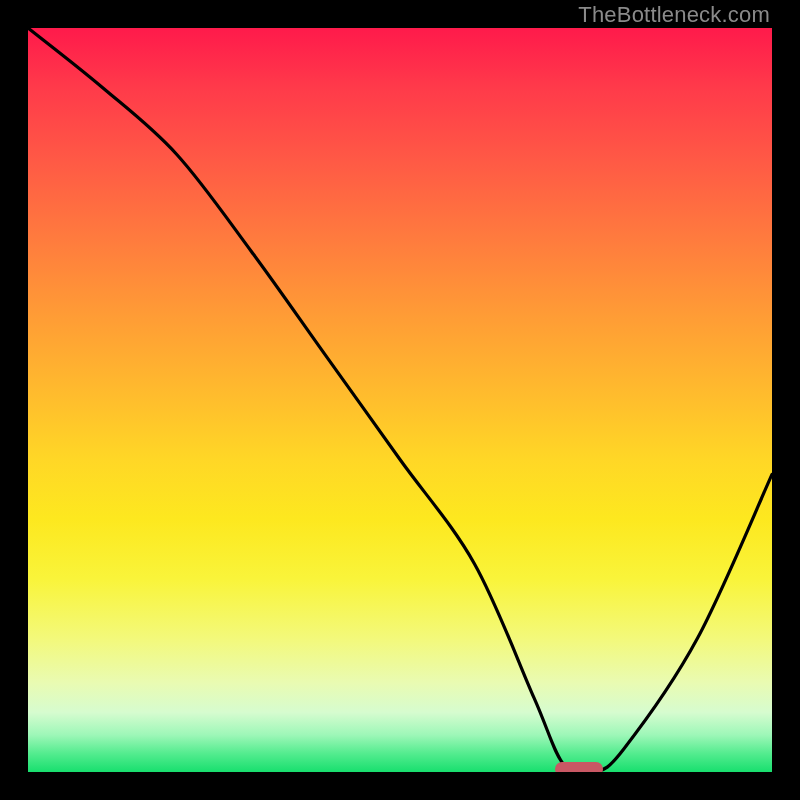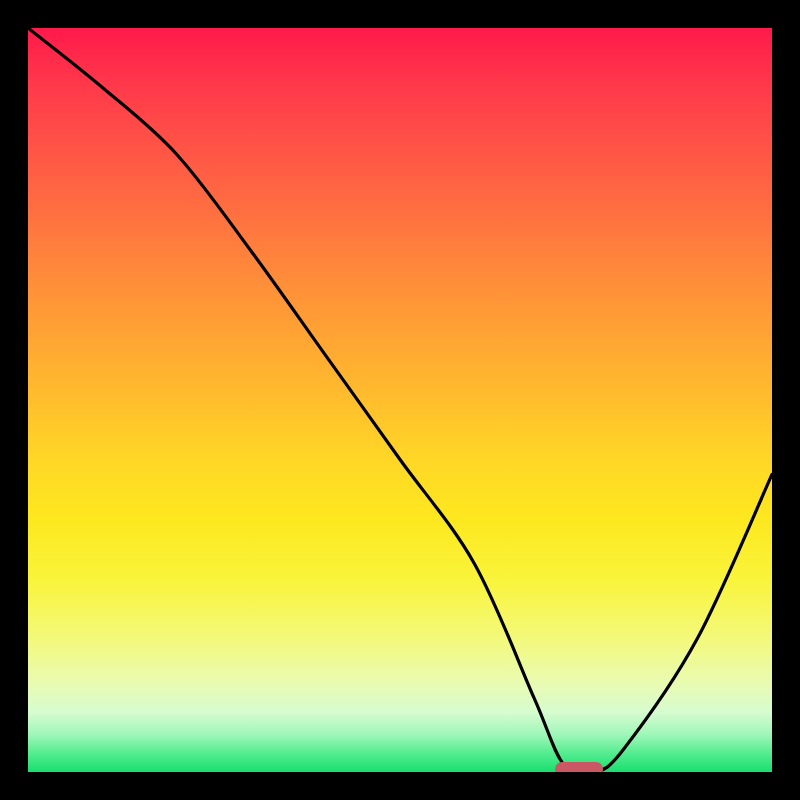--- a/index.html
+++ b/index.html
@@ -69,20 +69,21 @@
     font-size: 22px;
     color: #8a8a8a;
     letter-spacing: 0.2px;
     user-select: none;
   }
 </style>
 </head>
 <body>
 
 <div class="frame">
+  <div class="watermark">TheBottleneck.com</div>
 
   <div class="plot">
     <div class="gradient"></div>
 
     <svg class="curve" viewBox="0 0 744 744" preserveAspectRatio="none">
       <path d="M 0 0 C 12.4 9.919999999999996 49.60000000000001 38.43999999999998 74.4 59.51999999999998 C 99.2 80.59999999999998 124.00000000000001 99.2 148.8 126.48000000000002 C 173.60000000000002 153.76000000000002 198.39999999999998 189.72000000000006 223.2 223.20000000000005 C 248 256.68000000000006 272.8 292.64 297.6 327.35999999999996 C 322.40000000000003 362.0799999999999 347.2 396.80000000000007 372 431.52000000000004 C 396.8 466.24 424.08 495.99999999999994 446.4 535.68 C 468.71999999999997 575.3599999999999 491.04 636.12 505.92 669.6 C 520.8 703.08 525.76 724.16 535.68 736.56 C 545.5999999999999 748.9599999999999 555.52 746.48 565.44 744 C 575.3600000000001 741.52 577.84 744 595.2 721.68 C 612.5600000000001 699.3599999999999 644.8000000000001 655.96 669.6 610.08 C 694.4 564.2 731.6 473.68 744 446.4" fill="none" stroke="#000" stroke-width="3.2" stroke-linecap="round" stroke-linejoin="round"></path>
     </svg>
 
     <div class="marker" style="left: 550.56px; top: 741px;"></div>
   </div>

